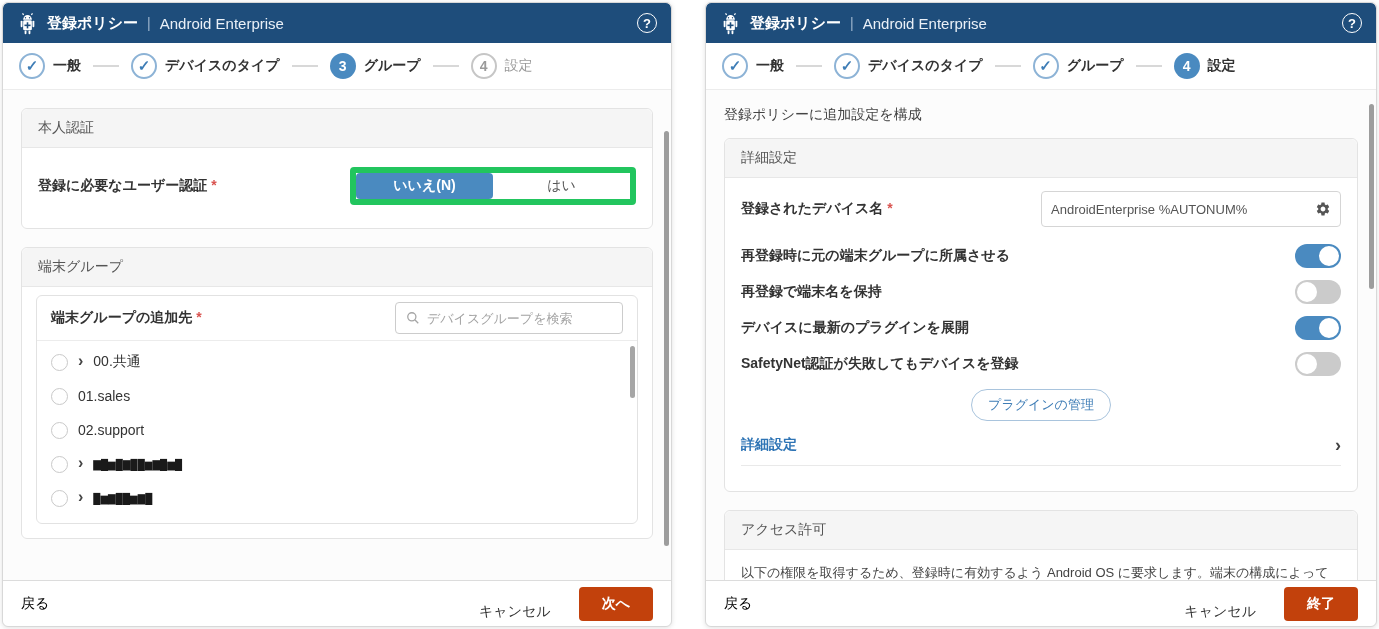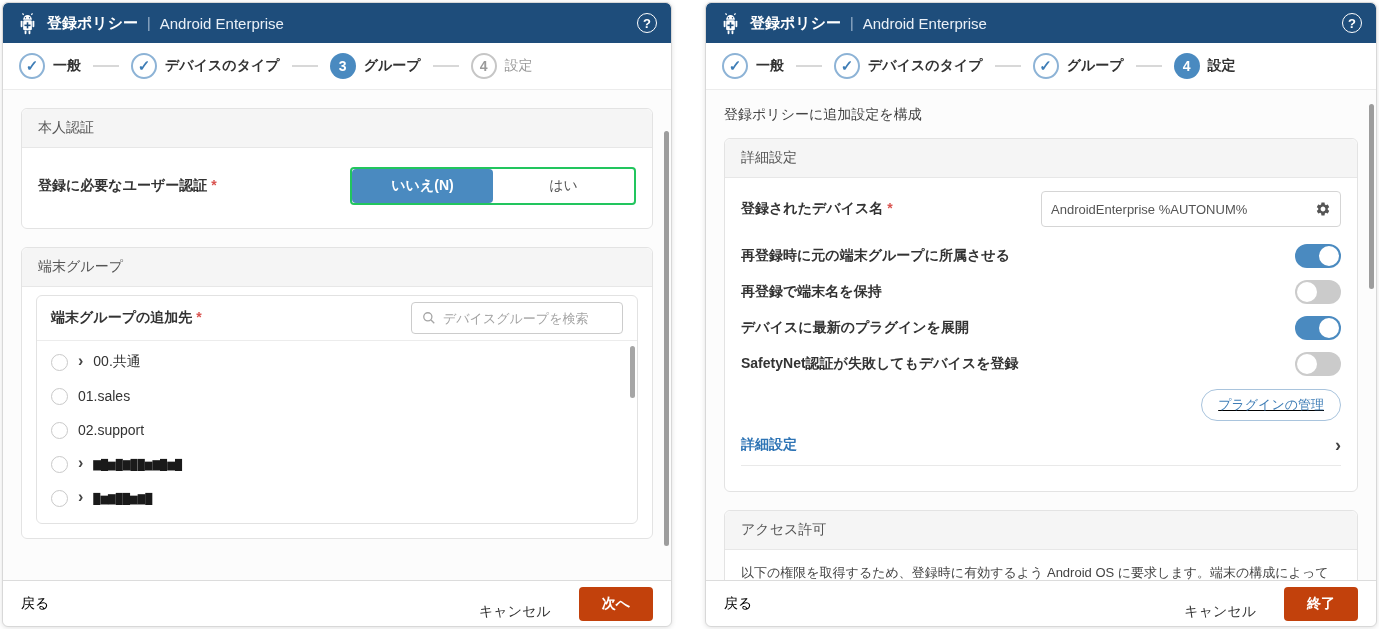--- a/index.html
+++ b/index.html
@@ -26,28 +26,28 @@
   .connector { width:26px; height:2px; background:#d8d8d8; margin:0 12px; flex:none; }
 
   .body { position:relative; padding:0 18px; }
   .section { margin-top:18px; border:1px solid #e3e3e3; border-radius:6px; background:#fff; }
   .sec-hdr { background:#f5f5f5; border-bottom:1px solid #e7e7e7; padding:10px 16px; font-size:14px; color:#555; border-radius:6px 6px 0 0; }
   .field-label { font-size:14px; font-weight:bold; color:#333; }
   .req { color:#d9534f; }
 
   
   .auth-row { display:flex; align-items:center; justify-content:space-between; padding:19px 16px 23px; }
-  .seg { display:flex; width:286px; height:38px; border:2px solid #22c55e; border-radius:4px; overflow:hidden; background:#fff; }
+  .seg { display:flex; width:286px; height:38px; border:6px solid #22c55e; border-radius:4px; overflow:hidden; background:#fff; }
   .seg-opt { flex:1; display:flex; align-items:center; justify-content:center; font-size:14px; color:#555; cursor:pointer; }
   .seg-opt.sel { background:#4a8ac0; color:#fff; font-weight:bold; border-radius:4px; }
 
   .group-body { padding:8px 14px 14px; }
   .inner-box { border:1px solid #e2e2e2; border-radius:6px; background:#fff; }
   .inner-top { display:flex; align-items:center; justify-content:space-between; padding:6px 14px; min-height:44px; }
-  .search { width:212px; height:32px; border:1px solid #cccccc; border-radius:4px; display:flex; align-items:center; padding:0 10px; gap:7px; background:#fff; }
+  .search { width:228px; height:32px; border:1px solid #cccccc; border-radius:4px; display:flex; align-items:center; padding:0 10px; gap:7px; background:#fff; }
   .search input { border:none; outline:none; flex:1; font-size:13px; color:#555; font-family:inherit; background:transparent; min-width:0; }
   .search input::placeholder { color:#a3a3a3; }
   .list { border-top:1px solid #ececec; position:relative; padding:4px 0 8px; }
   .row { height:34px; display:flex; align-items:center; gap:10px; padding-left:14px; cursor:pointer; }
   .radio { width:17px; height:17px; border:1.5px solid #c9c9c9; border-radius:50%; background:#fff; flex:none; }
   .row.sel .radio { border:1.5px solid #7fa9d4; background:#4a8ac0; box-shadow:inset 0 0 0 1.5px #fff; }
   .chev { font-size:16px; font-weight:bold; color:#444; line-height:1; margin-top:-2px; }
   .row-label { font-size:14px; color:#333; }
   .row-label.redacted { font-size:10px; color:#1a1a1a; letter-spacing:0px; filter:blur(.4px); }
   .inner-scroll { position:absolute; top:5px; right:2px; width:5px; height:52px; background:#a6a6a6; border-radius:3px; cursor:pointer; }
@@ -67,21 +67,21 @@
   .input-wrap { width:300px; height:36px; border:1px solid #d5d5d5; border-radius:4px; display:flex; align-items:center; padding:0 9px; background:#fff; }
   .input-wrap input { border:none; outline:none; flex:1; font-size:13px; color:#555; font-family:inherit; min-width:0; }
   .gear { display:flex; align-items:center; cursor:pointer; }
   .toggle-row { display:flex; align-items:center; justify-content:space-between; padding:6px 0; }
   .toggle { width:46px; height:24px; border-radius:12px; position:relative; flex:none; cursor:pointer; }
   .toggle.on  { background:#4a8ac0; }
   .toggle.off { background:#cbcbcb; }
   .knob { position:absolute; top:2px; width:20px; height:20px; border-radius:50%; background:#fff; }
   .toggle.on  .knob { right:2px; }
   .toggle.off .knob { left:2px; }
-  .plugin-row { display:flex; justify-content:flex-end; padding:7px 0 2px;text-decoration:underline; }
+  .plugin-row { display:flex; justify-content:center; padding:7px 0 2px; }
   .pill { border:1px solid #a9c4dd; color:#3e7db6; background:#fff; border-radius:16px; padding:6px 16px; font-size:13px; cursor:pointer; font-family:inherit; }
   .more-row { display:flex; align-items:center; justify-content:space-between; padding:13px 0 11px; border-bottom:1px solid #e9e9e9; margin-bottom:13px; }
   .more-link { font-size:14px; font-weight:bold; color:#2e74b5; cursor:pointer; }
   .more-chev { font-size:18px; font-weight:bold; color:#444; line-height:1; }
   .perm-body { padding:12px 16px 16px; font-size:13px; color:#444; line-height:1.65; }
 </style>
 </head>
 <body>
 
 <div class="card" id="card-left">

